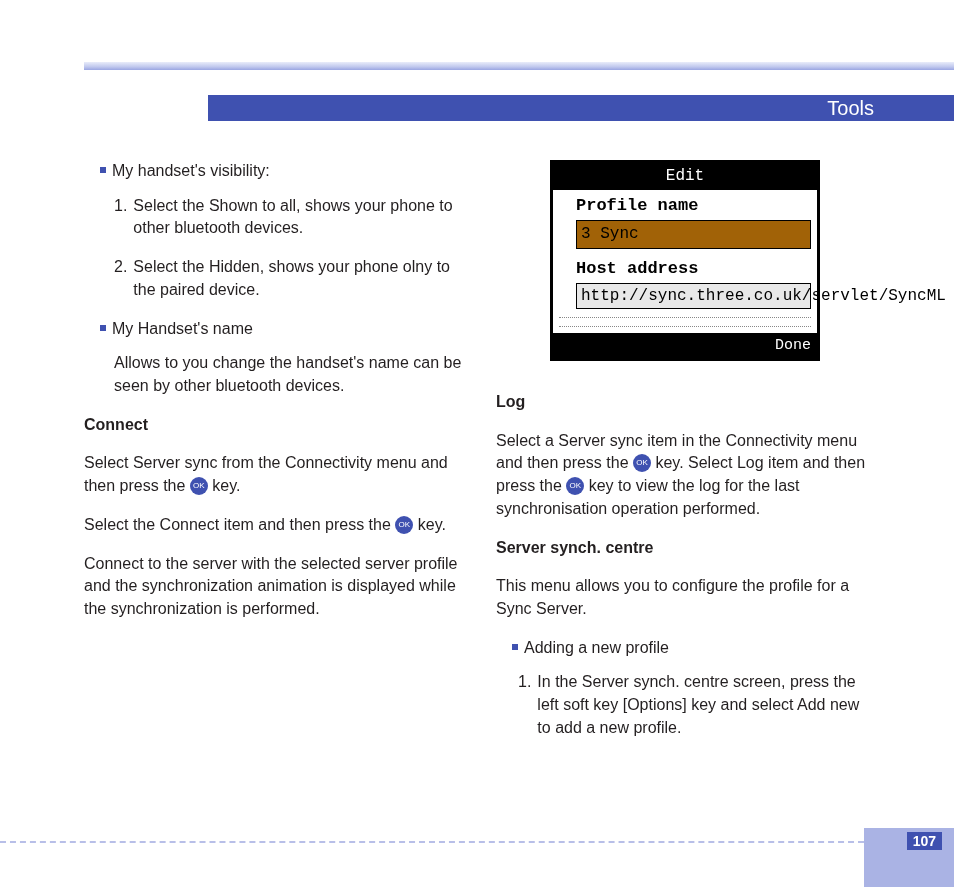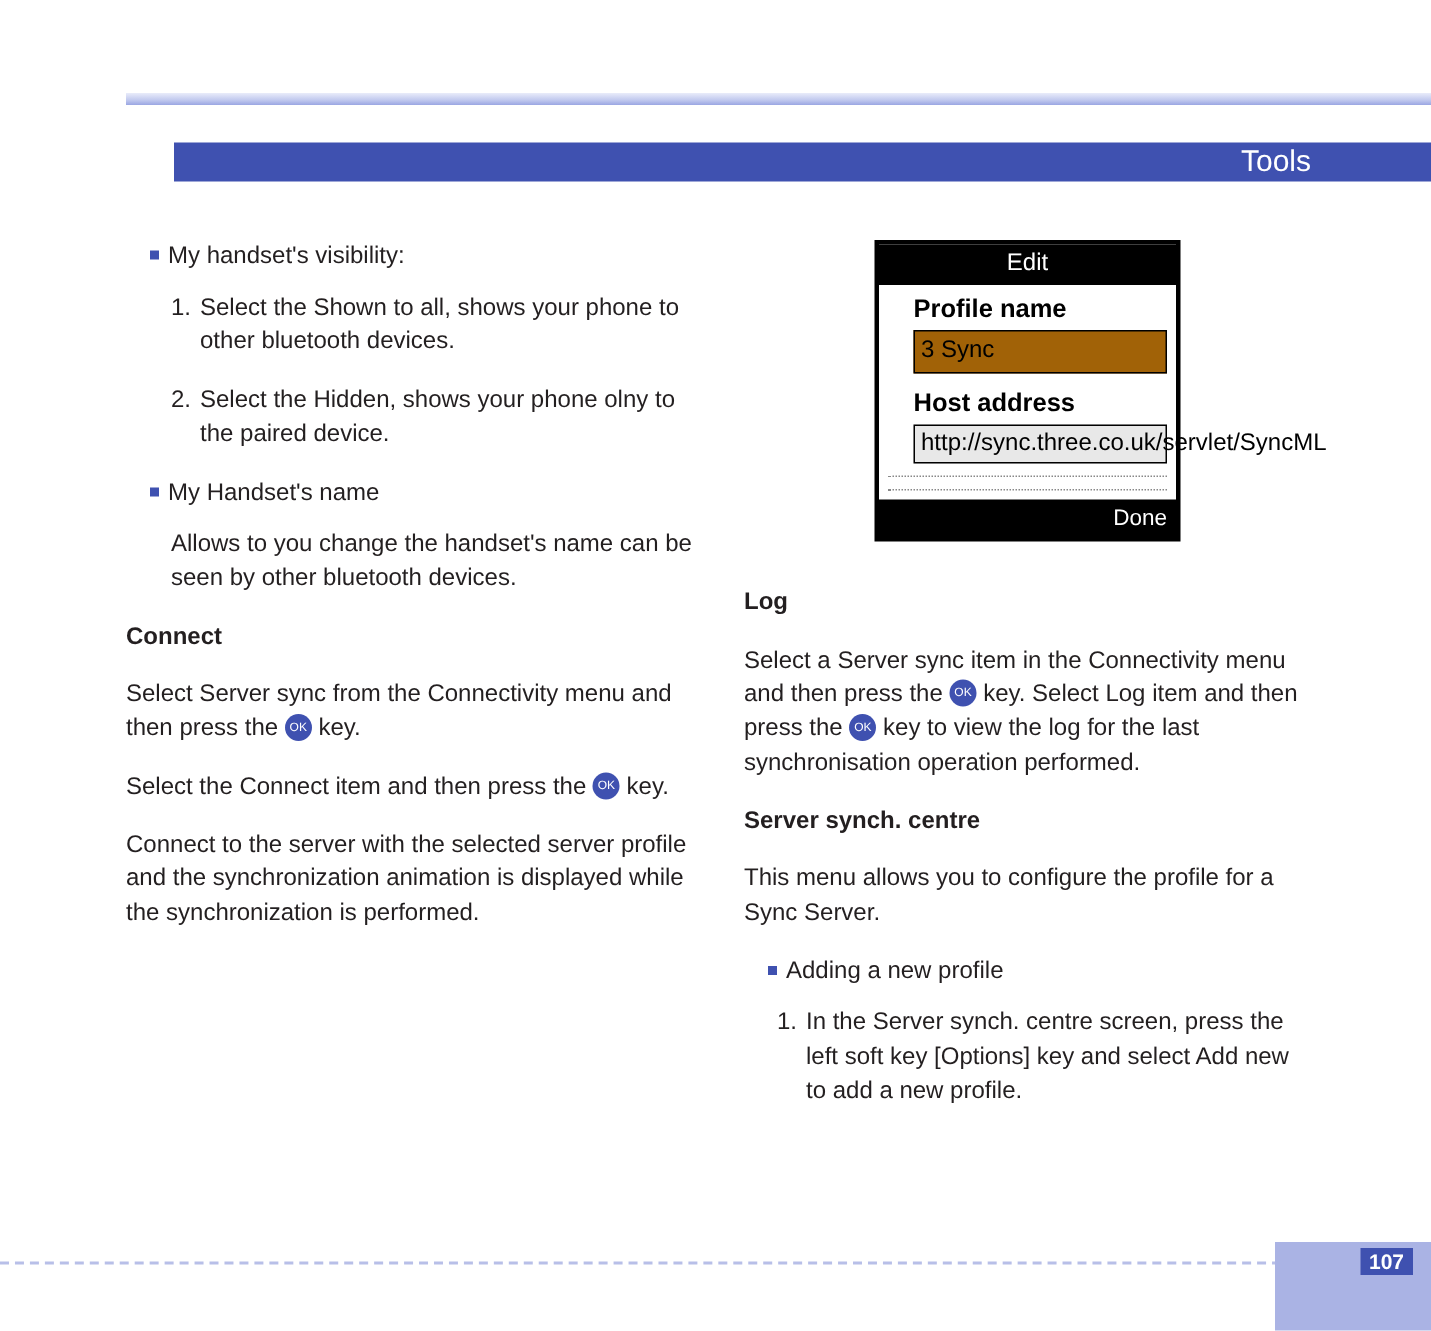--- a/index.html
+++ b/index.html
@@ -13,21 +13,21 @@
     overflow: hidden;
   }
   .top-line {
     position: absolute;
     top: 62px; left: 84px; right: 0;
     height: 8px;
     background: linear-gradient(to bottom, #e9ecfa 0%, #c0c8ee 60%, #9aa6e2 100%);
   }
   .header-bar {
     position: absolute;
-    top: 95px; right: 0; width: 838px; height: 26px;
+    top: 95px; right: 0; width: 746px; height: 26px;
     background: #3f51b0;
     color: #fff;
     font-size: 20px;
     display: flex;
     align-items: center;
     justify-content: flex-end;
     padding-right: 80px;
   }
   .content {
     position: absolute;
@@ -73,25 +73,25 @@
     color: #fff;
     font-size: 8px;
     font-weight: 400;
     vertical-align: middle;
     line-height: 1;
     position: relative;
     top: -1px;
   }
   
   .phone {
-    width: 204px;
+    width: 270px;
     background: #fff;
     border: 3px solid #000;
     margin: 0 auto 30px auto;
-    font-family: Liberation Sans, sans-serif;
+    font-family: Liberation Mono, monospace;
   }
   .phone .titlebar {
     background: #000; color: #fff; text-align: center;
     font-size: 16px; padding: 2px 0;
   }
   .phone .body { padding: 4px 6px 0 23px; background: #fff; }
   .phone .label { font-size: 17px; font-weight: 700; color: #000; margin-bottom: 2px; }
   .phone .field {
     border: 1px solid #000;
     background: #a16207;
@@ -122,21 +122,21 @@
   
   .dashed {
     position: absolute;
     left: 0; right: 90px;
     top: 841px;
     border-top: 2px dashed #b8bfe8;
   }
   .pagebox {
     position: absolute;
     right: 0; top: 828px;
-    width: 104px; height: 59px;
+    width: 90px; height: 59px;
     background: #aab3e4;
   }
   .pagenum {
     position: absolute;
     right: 12px; top: 4px;
     background: #3f51b0;
     color: #fff;
     font-weight: 700;
     font-size: 14px;
     padding: 1px 6px;

